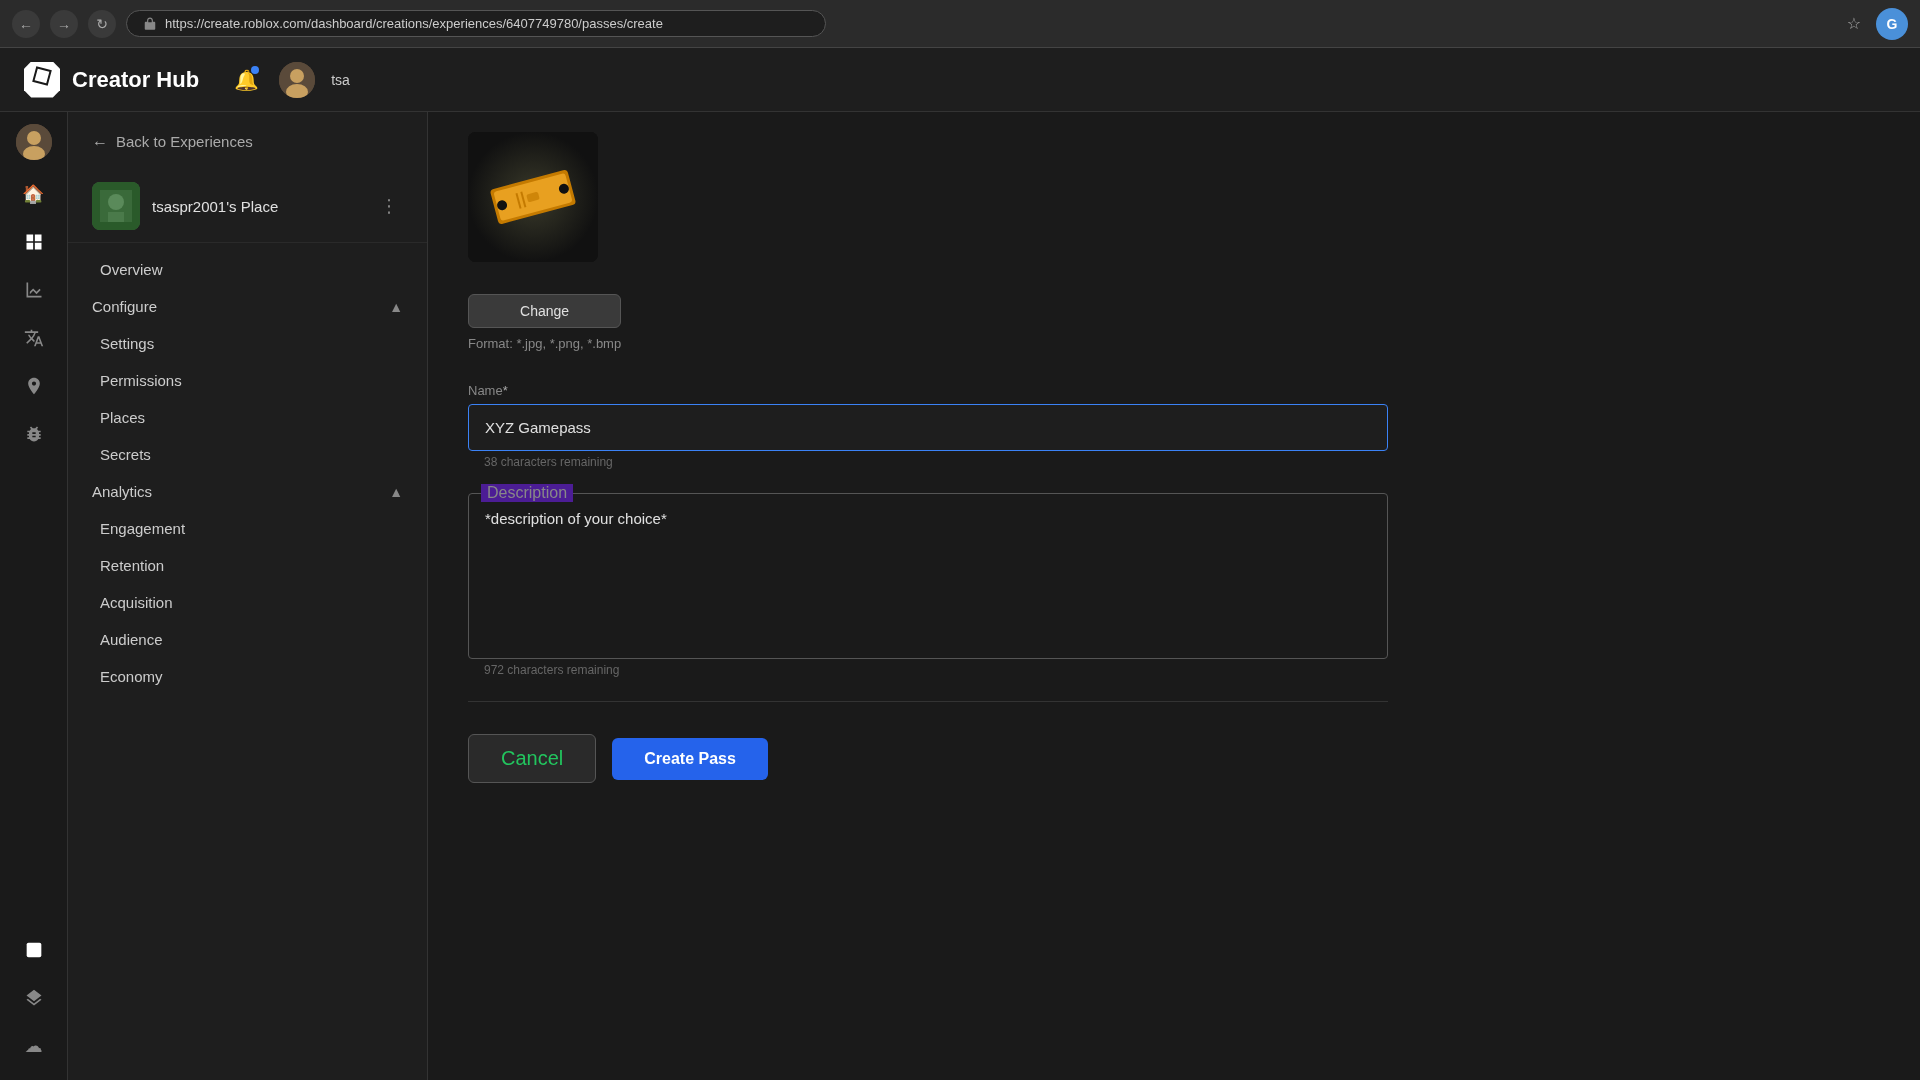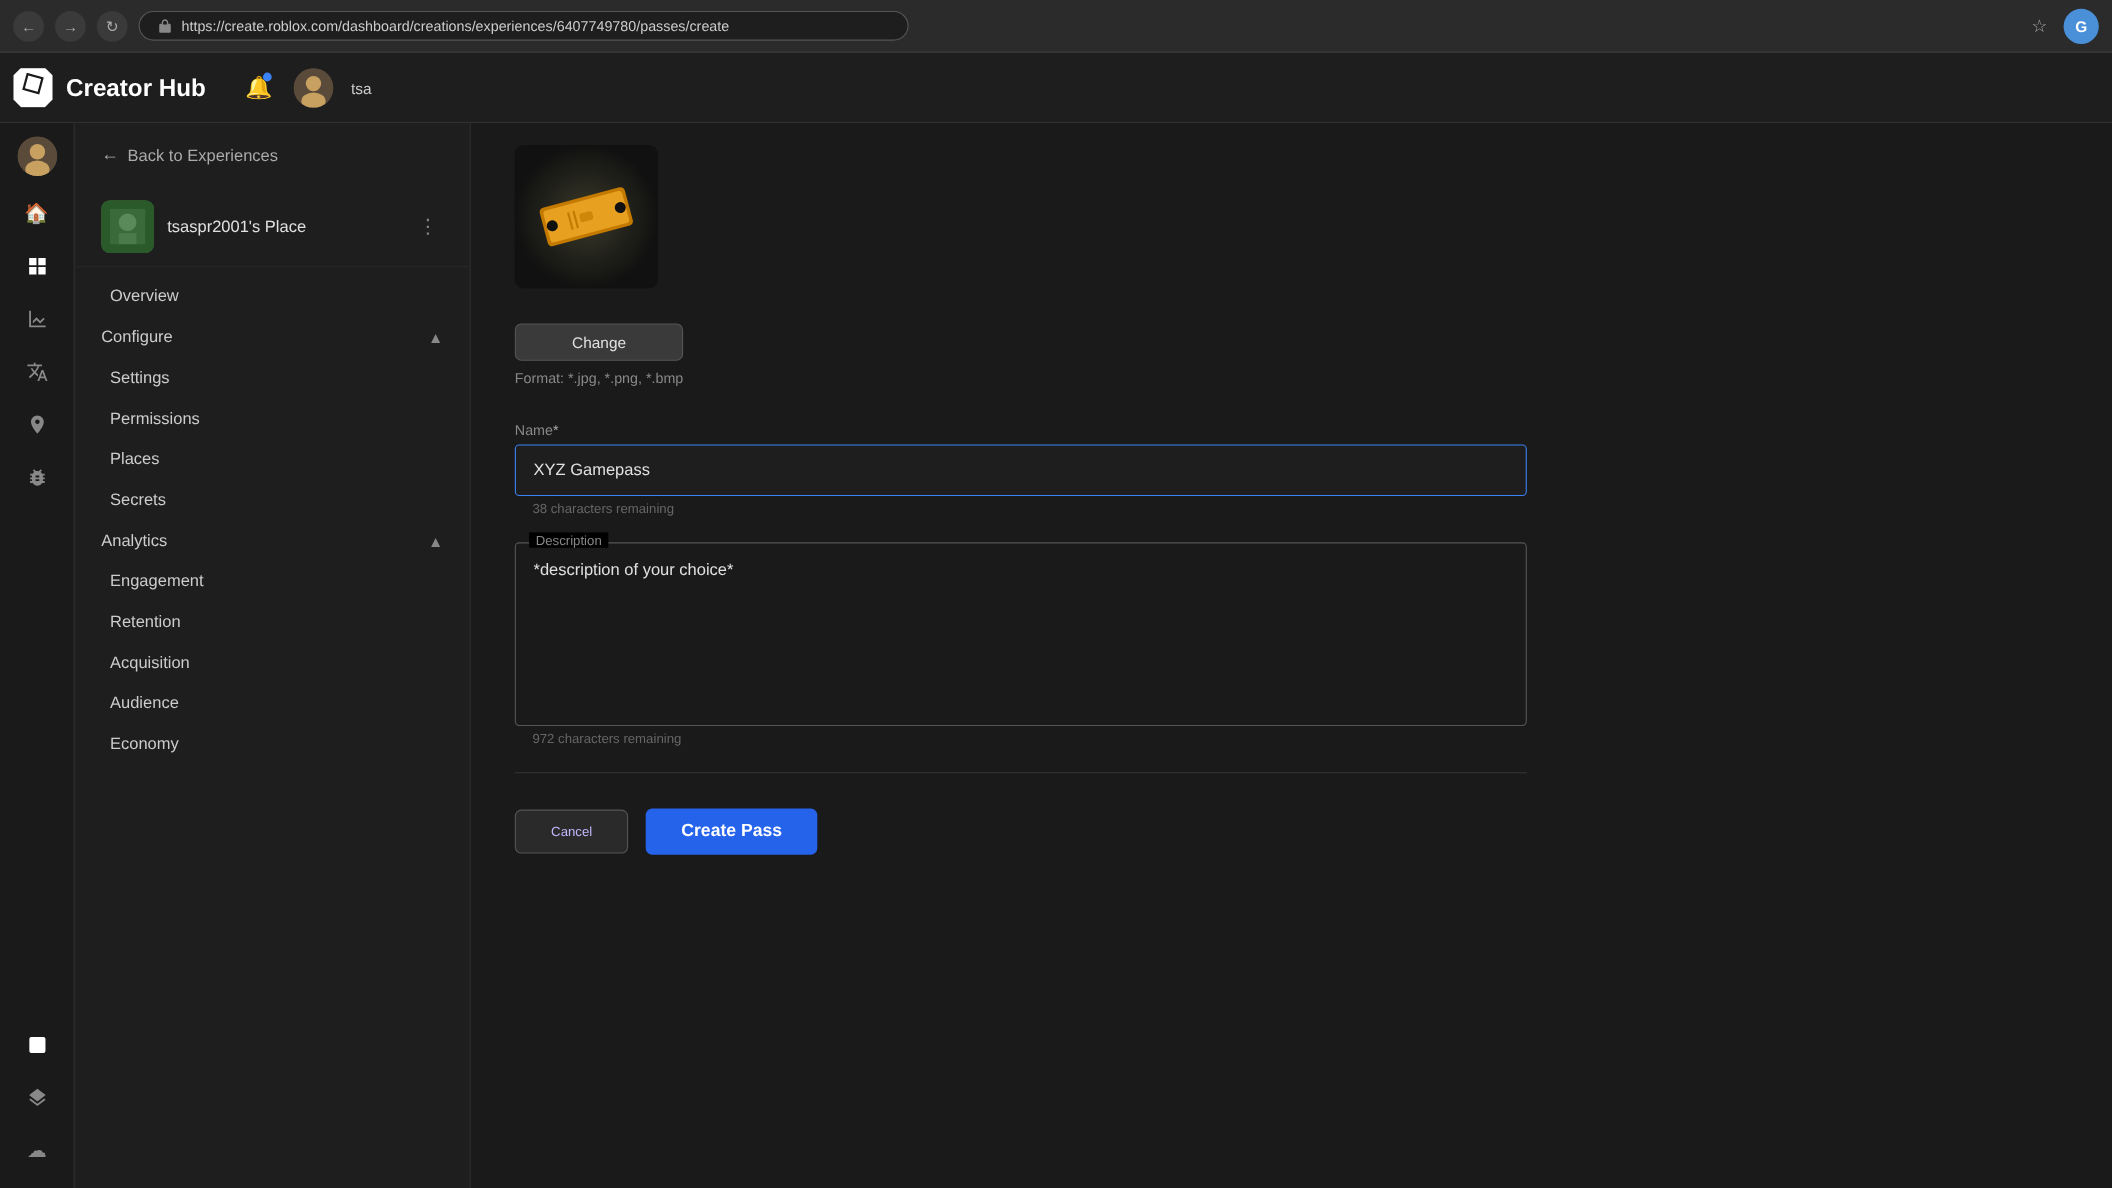--- a/index.html
+++ b/index.html
@@ -69,21 +69,21 @@
       font-size: 14px;
       font-weight: bold;
     }
 
     
     .top-nav {
       background: #1e1e1e;
       height: 64px;
       display: flex;
       align-items: center;
-      padding: 0 12px;
+      padding: 0 24px;
       border-bottom: 1px solid #333;
       flex-shrink: 0;
       gap: 0;
     }
     .logo-area {
       display: flex;
       align-items: center;
       gap: 12px;
       margin-right: 32px;
     }
@@ -337,23 +337,23 @@
 
     .description-wrapper {
       border: 1px solid #555;
       border-radius: 4px;
       position: relative;
     }
     .description-label {
       position: absolute;
       top: -10px;
       left: 12px;
-      background: #000000;
+      background: #4c1d95;
       padding: 0 6px;
-      font-size: 12px;
+      font-size: 16px;
       color: #888;
     }
     .description-textarea {
       width: 100%;
       background: transparent;
       border: none;
       outline: none;
       color: #e0e0e0;
       font-size: 15px;
       padding: 16px;
@@ -372,24 +372,24 @@
     
     .action-buttons {
       display: flex;
       gap: 16px;
       align-items: center;
       margin-top: 32px;
     }
     .cancel-btn {
       background: #2a2a2a;
       border: 1px solid #555;
-      color: #c4b5fd;
+      color: #22c55e;
       padding: 12px 32px;
       border-radius: 6px;
-      font-size: 12px;
+      font-size: 20px;
       cursor: pointer;
     }
     .create-pass-btn {
       background: #2563eb;
       border: none;
       color: white;
       padding: 12px 32px;
       border-radius: 6px;
       font-size: 16px;
       cursor: pointer;

